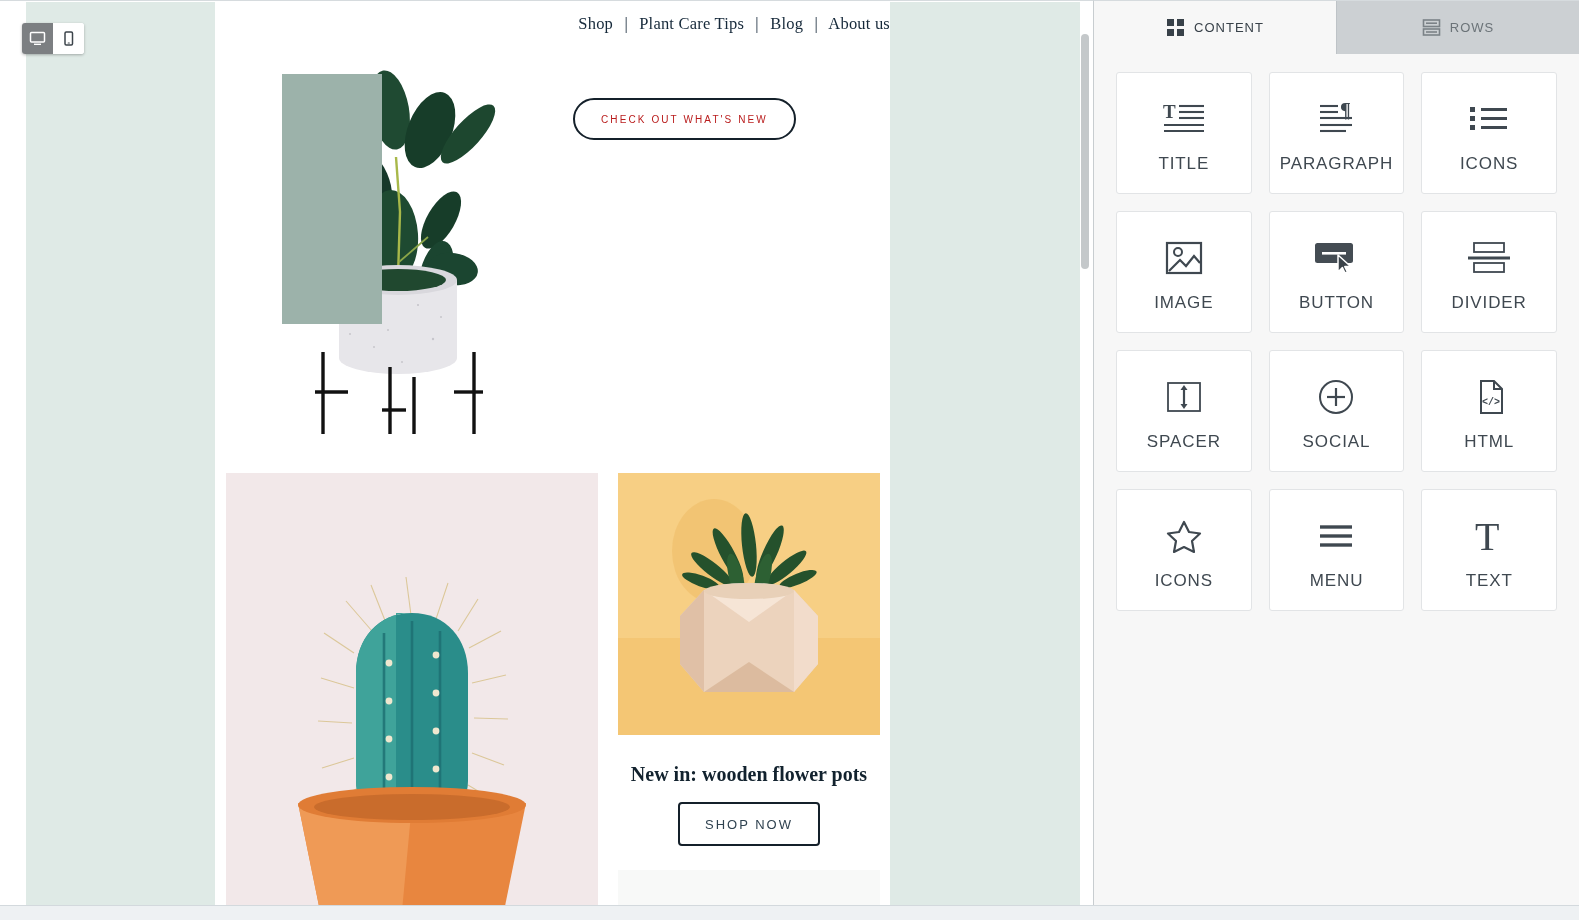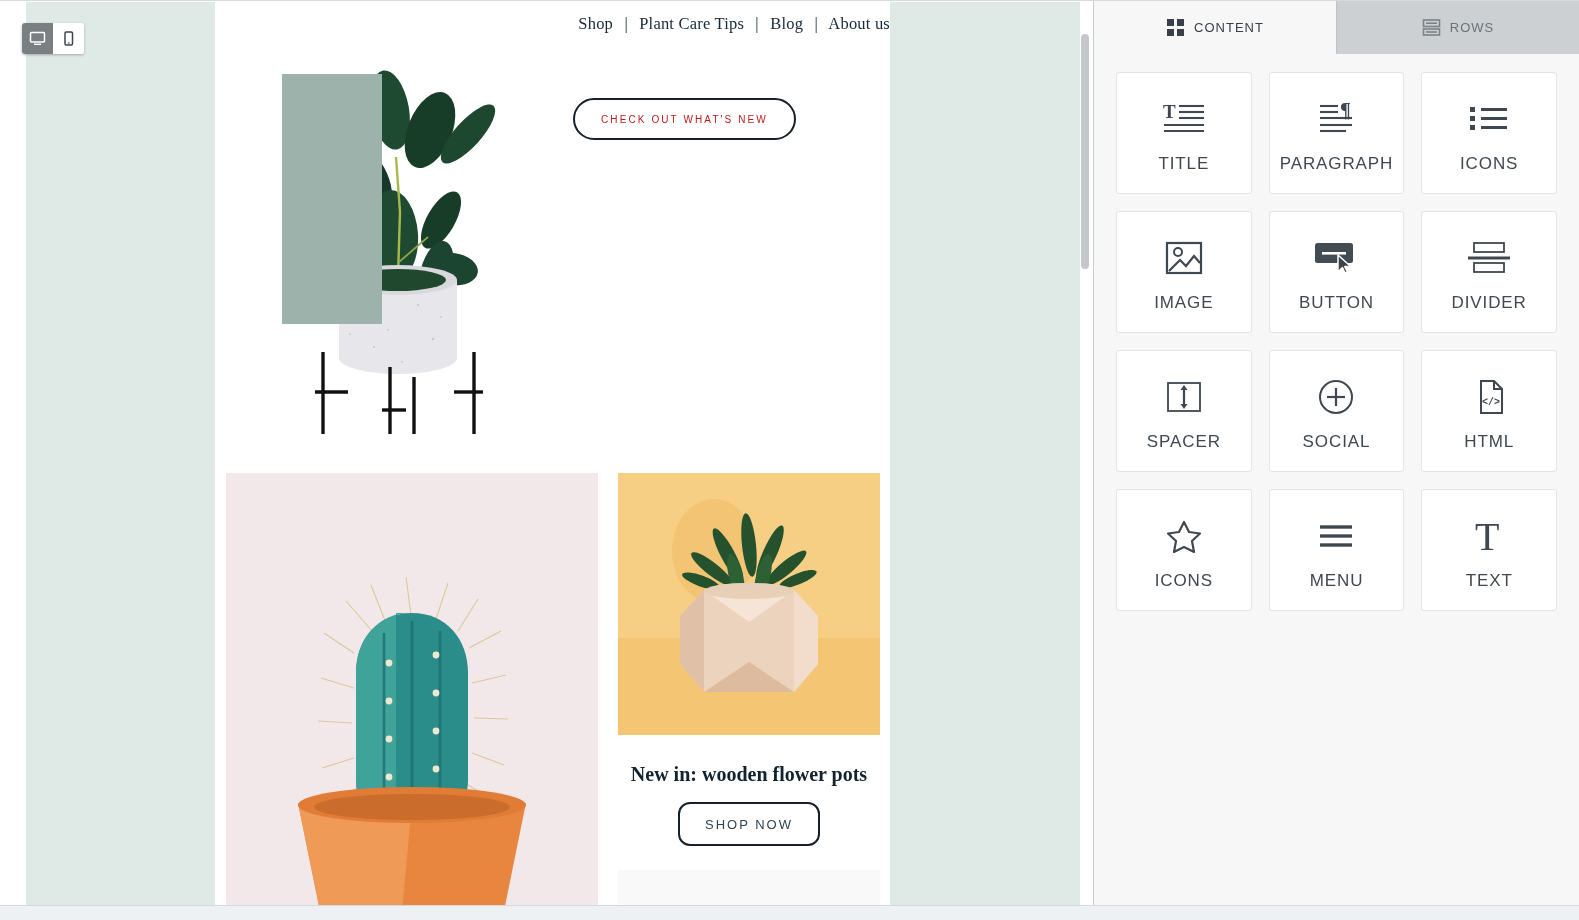--- a/index.html
+++ b/index.html
@@ -96,21 +96,21 @@
     position: relative; width: 262px; height: 262px;
     background: #f6cd80; overflow: hidden;
   }
   .prod-caption {
     text-align: center; margin-top: 28px;
     font-family: "Liberation Serif", serif; font-weight: bold;
     font-size: 20px; color: #12222e;
   }
   .btn-outline-sm {
     display: block; margin: 16px auto 0; width: 142px;
-    padding: 13px 0 12px; border: 2px solid #14202a; border-radius: 12px;
+    padding: 13px 0 12px; border: 2px solid #14202a; border-radius: 4px;
     font-family: "Liberation Sans", sans-serif; font-size: 13px;
     letter-spacing: 2px; color: #2f4250; background: #ffffff;
     text-align: center; cursor: pointer;
   }
   .prod-right-img3 {
     position: relative; margin-top: 24px; width: 262px; height: 60px;
     background: #f8f9f8; overflow: hidden;
   }
 
   

